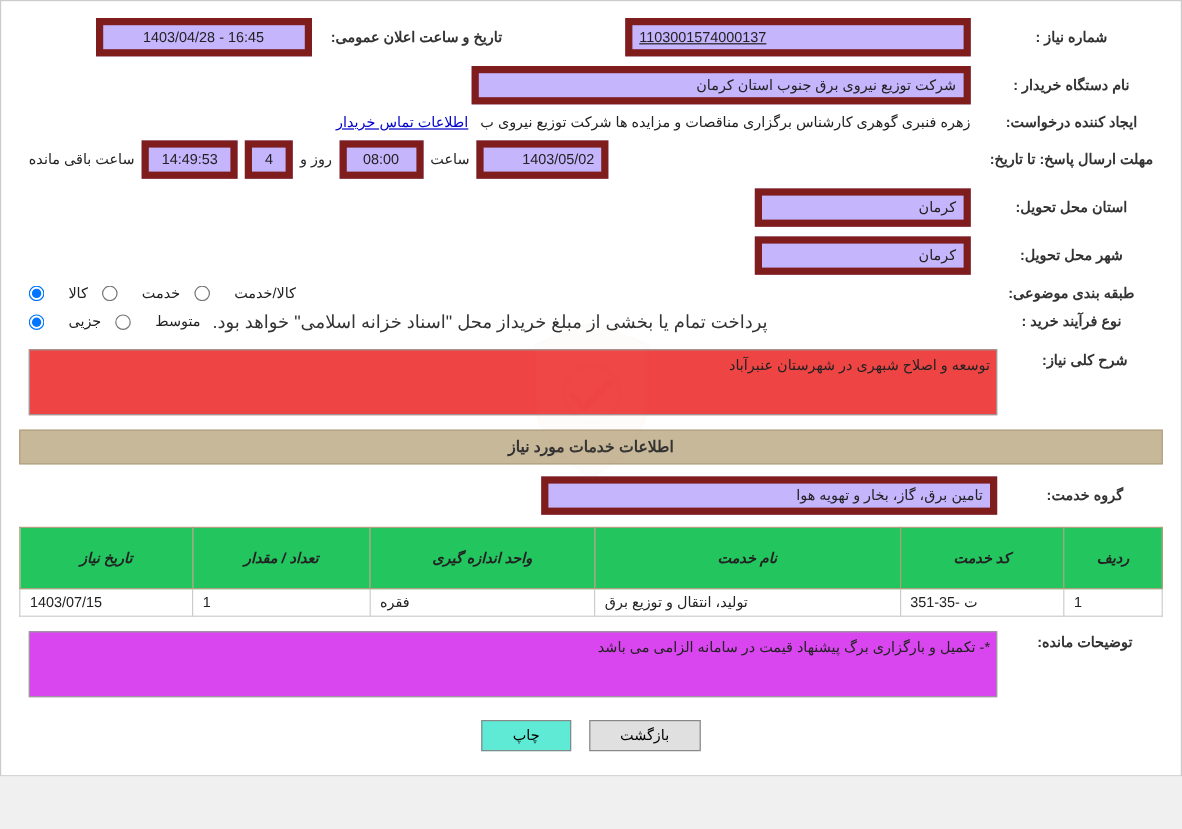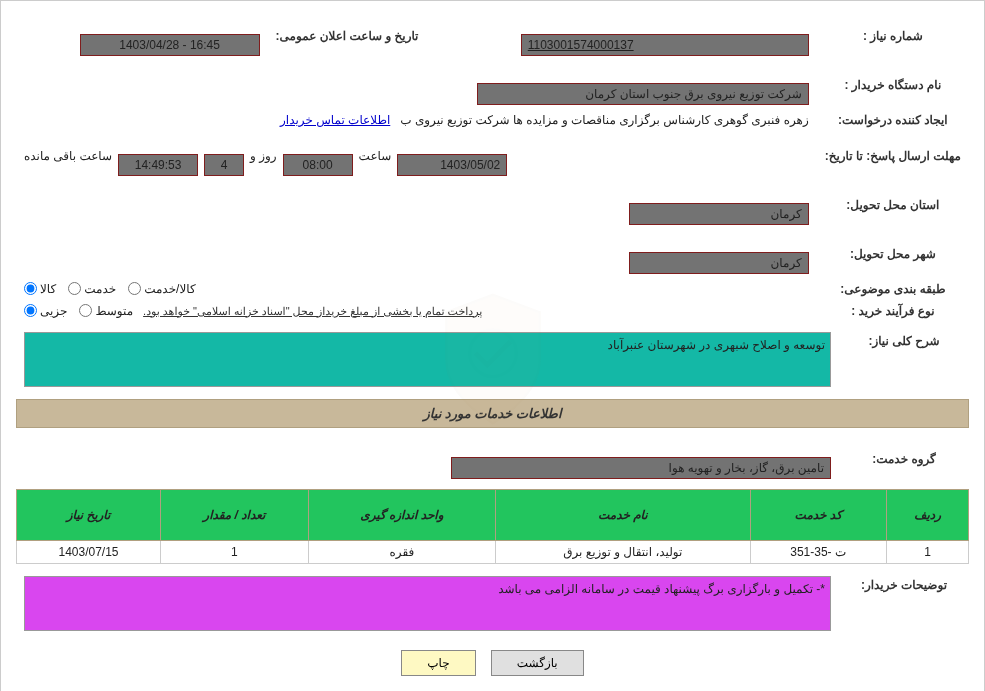--- a/index.html
+++ b/index.html
@@ -39,103 +39,100 @@
       text-align: center;
       white-space: nowrap;
       color: #333;
       font-weight: bold;
       width: 130px;
     }
     .value-cell {
       text-align: right;
     }
     .input-box {
-      border: 1px solid #7f1d1d;
-      background: #737373;
+      border: 6px solid #7f1d1d;
+      background: #c4b5fd;
       padding: 3px 6px;
       min-height: 22px;
       display: inline-block;
-      margin-top: 19px;
     }
     .input-wide {
       width: 288px;
       text-decoration: underline;
     }
     .input-medium {
       width: 180px;
     }
     .section-header {
       background: #c8b89a;
       color: #333;
       font-weight: bold;
       font-size: 13px;
       text-align: center;
       padding: 6px 10px;
       margin: 8px 0 6px 0;
       border: 1px solid #b0a080;
-      font-style: italic;
     }
     .link-blue {
       color: #0000cc;
       text-decoration: underline;
       margin-left: 46px;
     }
     .radio-group {
       display: flex;
       align-items: center;
       gap: 12px;
       justify-content: flex-end;
     }
     .radio-item {
       display: flex;
-      align-items: flex-start;
-      gap: 3px;
+      align-items: flex-end;
+      gap: 20px;
     }
     .services-table {
       width: 100%;
       border-collapse: collapse;
       margin: 6px 0;
     }
     .services-table th {
       background: #22c55e;
       border: 1px solid #b0a080;
       padding: 18px 8px;
       text-align: center;
       font-weight: bold;
       font-style: italic;
     }
     .services-table td {
       border: 1px solid #ccc;
       padding: 4px 8px;
-      text-align: center;
+      text-align: left;
     }
     .btn-group {
       display: flex;
       justify-content: center;
       gap: 15px;
       margin: 15px 0 10px 0;
     }
     .btn {
       padding: 5px 25px;
       border: 1px solid #888;
       background: #e8e8e8;
       cursor: pointer;
       font-size: 12px;
       font-family: Tahoma, Arial, sans-serif;
     }
     .btn-print {
-      background: #fef9c3;
+      background: #5eead4;
     }
     .btn-back {
       background: #e0e0e0;
     }
     .note-text {
       color: #333;
-      font-size: 11px;
-      text-decoration: underline;
+      font-size: 15px;
     }
     .shield-logo {
       position: absolute;
       opacity: 0.15;
       width: 120px;
       height: 120px;
       left: 50%;
       top: 50%;
       transform: translate(-50%, -50%);
       pointer-events: none;
@@ -148,21 +145,21 @@
       align-items: center;
       justify-content: flex-end;
       gap: 6px;
       flex-wrap: wrap;
     }
     .description-area {
       border: 1px solid #999;
       min-height: 55px;
       padding: 5px;
       width: 100%;
-      background: #14b8a6;
+      background: #ef4444;
       text-align: right;
     }
     .tofim-area {
       border: 1px solid #999;
       min-height: 55px;
       padding: 5px;
       background: #d946ef;
       text-align: right;
     }
   </style>
@@ -191,21 +188,21 @@
         </td>
         <td class="label-cell" style="text-align:right;">تاریخ و ساعت اعلان عمومی:</td>
         <td class="value-cell">
           <span class="input-box" style="width:180px;direction:ltr;text-align:center;">1403/04/28 - 16:45</span>
         </td>
       </tr>
 
       <tr>
         <td class="label-cell">نام دستگاه خریدار :</td>
         <td class="value-cell" colspan="3">
-          <span class="input-box" style="width:332px;">شرکت توزیع نیروی برق جنوب استان کرمان</span>
+          <span class="input-box" style="width:416px;">شرکت توزیع نیروی برق جنوب استان کرمان</span>
         </td>
       </tr>
 
       <tr>
         <td class="label-cell">ایجاد کننده درخواست:</td>
         <td class="value-cell" colspan="3">
           <span>زهره فنبری گوهری کارشناس برگزاری مناقصات و مزایده ها شرکت توزیع نیروی ب</span>
           &nbsp;
           <span class="link-blue" style="cursor:pointer;">اطلاعات تماس خریدار</span>
         </td>
@@ -326,21 +323,21 @@
             <td>فقره</td>
             <td>1</td>
             <td>1403/07/15</td>
           </tr>
         </tbody>
     </table>
 
     <table class="info-table" style="margin-top:8px;">
       <tbody>
           <tr>
-        <td class="label-cell" style="vertical-align:top;padding-top:6px;">توضیحات خریدار:</td>
+        <td class="label-cell" style="vertical-align:top;padding-top:6px;">توضیحات مانده:</td>
         <td class="value-cell">
           <div class="tofim-area">
             <span>*- تکمیل و بارگزاری برگ پیشنهاد قیمت در سامانه الزامی می باشد</span>
           </div>
         </td>
       </tr>
     </tbody>
       </table>
 
     <div class="btn-group">

